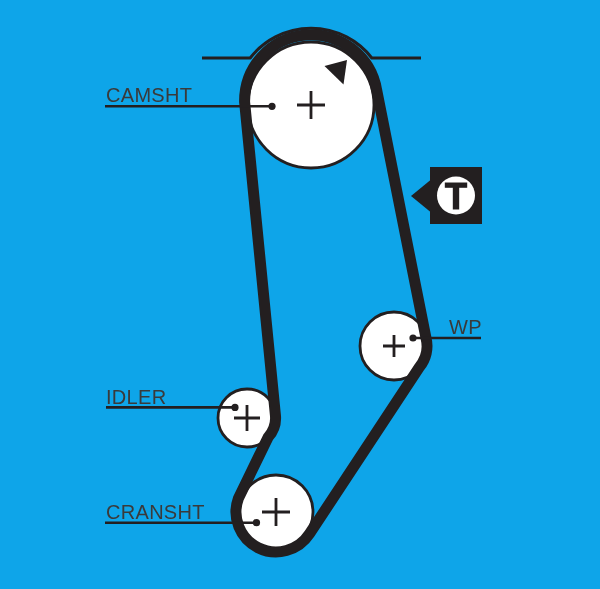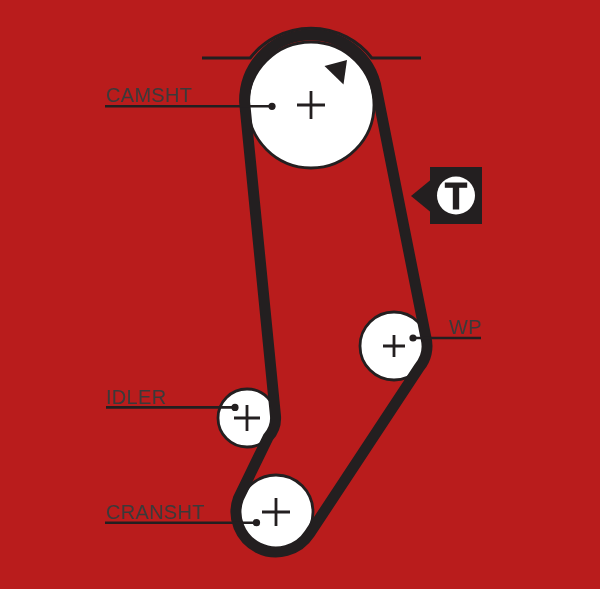--- a/index.html
+++ b/index.html
@@ -4,21 +4,21 @@
 <style>
   html, body {
     margin: 0;
     padding: 0;
     background: #ffffff;
   }
   .stage {
     position: relative;
     width: 600px;
     height: 589px;
-    background: #b91c1c;
+    background: #0ea5e9;
     overflow: hidden;
   }
   svg {
     display: block;
   }
   .ink-stroke {
     stroke: #231f20;
     fill: none;
   }
   .pulley {

